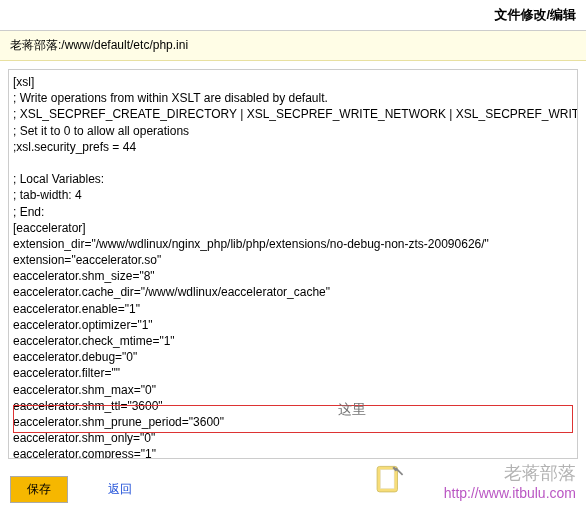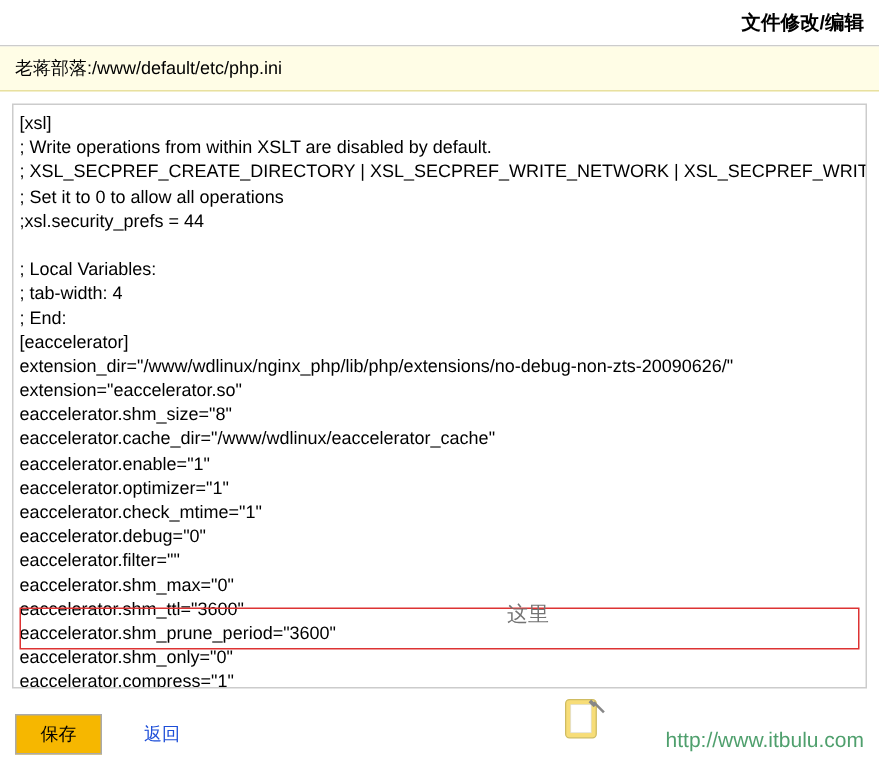--- a/index.html
+++ b/index.html
@@ -3,26 +3,26 @@
 <meta charset="utf-8">
 <style>
 * { margin: 0; padding: 0; box-sizing: border-box; }
 body { font-family: "Microsoft YaHei", Arial, sans-serif; font-size: 12px; background: #fff; width: 586px; height: 511px; position: relative; overflow: hidden; }
 .header { padding: 6px 10px; border-bottom: 1px solid #ccc; font-weight: bold; font-size: 13px; text-align: right; }
 .subheader { padding: 6px 10px; background: #fffde6; border-bottom: 1px solid #e8e0a0; font-size: 12px; }
 .editor-wrap { margin: 8px; position: relative; }
 .editor { width: 100%; height: 390px; border: 1px solid #ccc; font-family: Liberation Sans, sans-serif; font-size: 12px; padding: 4px; line-height: 1.35; resize: none; overflow: hidden; white-space: pre; }
 .highlight-box { position: absolute; border: 1px solid #d33; left: 5px; right: 5px; top: 336px; height: 28px; pointer-events: none; }
 .highlight-label { position: absolute; left: 314px; top: 332px; color: #737373; font-size: 14px; pointer-events: none; margin-left: 16px; }
-.footer { padding: 6px 10px; display: flex; align-items: center; gap: 8px; }
+.footer { padding: 6px 10px; display: flex; align-items: center; gap: 20px; }
 .btn { background: #f6b700; border: 1px solid #aaa; padding: 4px 16px; font-size: 12px; cursor: pointer; font-family: inherit; }
 .link { color: #1d4ed8; text-decoration: none; margin-left: 20px; cursor: pointer; }
 .watermark { position: absolute; right: 10px; bottom: 10px; text-align: right; color: #aaa; font-size: 15px; pointer-events: none; opacity: 0.75; }
 .watermark .wm-title { font-size: 18px; color: #999; }
-.watermark .wm-url { font-size: 14px; color: #15803d; }
+.watermark .wm-url { font-size: 14px; color: #a21caf; }
 .wm-icon { position: absolute; right: 180px; bottom: 14px; width: 34px; height: 34px; opacity: 0.7; }
 </style>
 </head>
 <body>
 
 <div class="header">
   <span>文件修改/编辑</span>
 </div>
 
 <div class="subheader">
@@ -69,14 +69,15 @@
 </div>
 
 <svg class="wm-icon" viewBox="0 0 40 40">
   <rect x="6" y="4" width="24" height="30" rx="3" fill="#f4d040" stroke="#bba020" stroke-width="1"></rect>
   <rect x="10" y="8" width="16" height="22" fill="#fff" stroke="#ccc" stroke-width="0.5"></rect>
   <line x1="28" y1="6" x2="36" y2="14" stroke="#555" stroke-width="2"></line>
   <polygon points="26,4 30,8 28,10 24,6" fill="#555"></polygon>
 </svg>
 
 <div class="watermark">
+  <div class="wm-title">老蒋部落</div>
   <div class="wm-url">http://www.itbulu.com</div>
 </div>
 
 </body></html>

